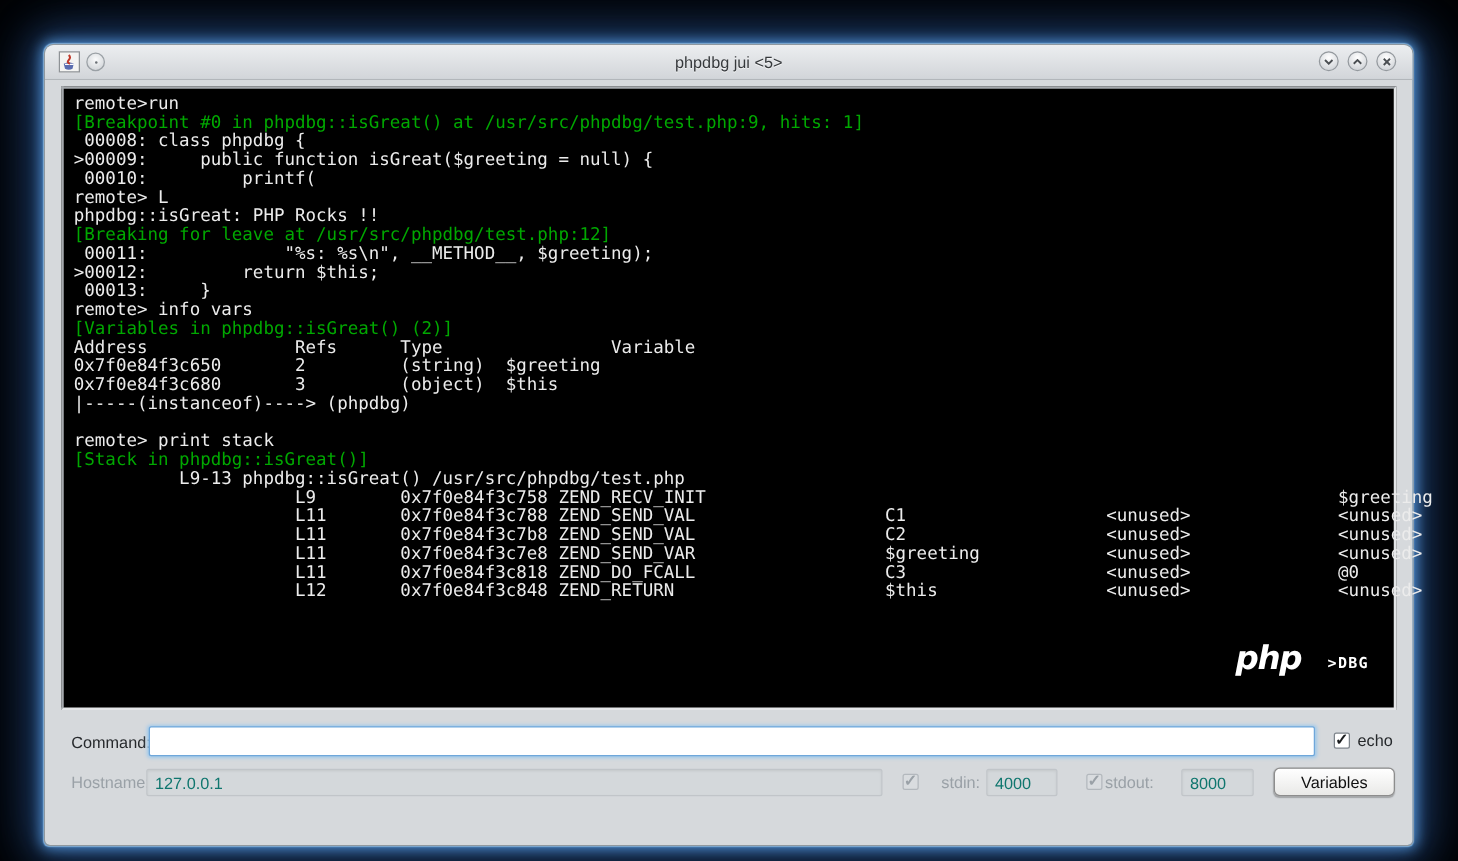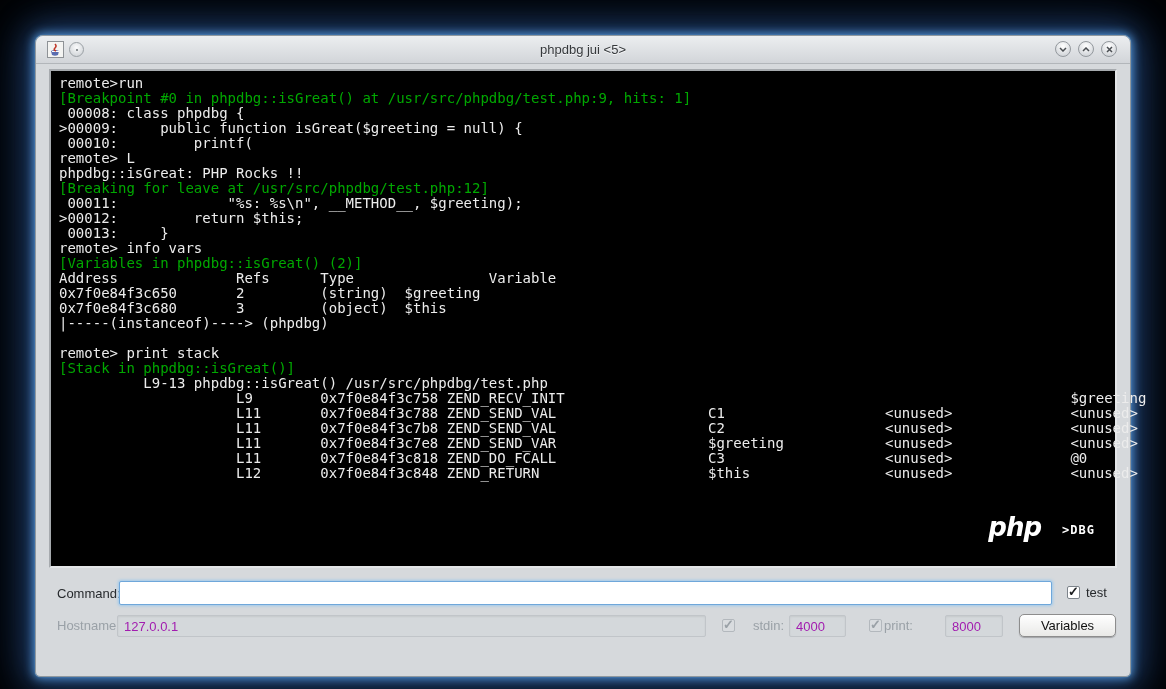--- a/index.html
+++ b/index.html
@@ -44,21 +44,21 @@
     margin-left:21px;letter-spacing:1px;position:relative;top:-3px;}
   
   .command-row{position:absolute;left:0;right:0;top:544px;height:28px;}
   .conn-row{position:absolute;left:0;right:0;top:577px;height:26px;}
   .ui-label{position:absolute;font-size:13px;color:#26292c;}
   .ui-label.dim{color:#9aa1a7;}
   .tfield{position:absolute;box-sizing:border-box;font-family:"Liberation Sans",sans-serif;
     font-size:13px;padding:0 6px;border-radius:2px;}
   .cmd-input{left:83px;top:1px;width:933px;height:24px;background:#fff;
     border:1px solid #6fa7da;box-shadow:0 0 3px 1px #9ec9ec;color:#111;}
-  .dis-field{background:#d4d8db;border:1px solid #c1c5c9;color:#a21caf;
+  .dis-field{background:#d4d8db;border:1px solid #c1c5c9;color:#0f766e;
     box-shadow:inset 0 1px 2px rgba(0,0,0,.07);}
   .checkbox{position:absolute;width:13px;height:13px;background:#fff;
     border:1px solid #7d848b;border-radius:2px;box-sizing:border-box;}
   .checkbox.checked::after{content:"✓";position:absolute;left:0px;top:-3px;
     font-size:13px;font-weight:bold;color:#1c1e20;}
   .checkbox.disabled{background:#d9dcdf;border-color:#b3b8bd;}
   .checkbox.disabled.checked::after{color:#9aa1a7;}
   .disconnect-btn{position:absolute;left:983px;top:1px;width:97px;height:23px;
     background:linear-gradient(#ffffff,#e9e9e7);border:1px solid #8d8d8d;
     border-radius:5px;font-size:13px;color:#101010;
@@ -103,28 +103,28 @@
     <div class="logo">
       <span class="logo-php">php</span>
       <span class="logo-dbg">&gt;DBG</span>
     </div>
   </div>
 
   <div class="command-row">
     <span class="ui-label" style="left:21px;top:6px;">Command:</span>
     <input class="tfield cmd-input" value="" style="">
     <span class="checkbox checked" id="echo-cb" style="left:1031px;top:6px;"></span>
-    <span class="ui-label" style="left:1050px;top:5px;">test</span>
+    <span class="ui-label" style="left:1050px;top:5px;">echo</span>
   </div>
 
   <div class="conn-row">
     <span class="ui-label dim" style="left:21px;top:5px;">Hostname:</span>
     <input class="tfield dis-field" style="left: 81px; top: 2px; width: 589px; height: 22px;" disabled="" value="127.0.0.1">
     <span class="checkbox disabled checked" id="stdin-cb" style="left:686px;top:6px;"></span>
     <span class="ui-label dim" style="left:717px;top:5px;">stdin:</span>
     <input class="tfield dis-field" style="left: 753px; top: 2px; width: 57px; height: 22px;" disabled="" value="4000">
     <span class="checkbox disabled checked" id="stdout-cb" style="left:833px;top:6px;"></span>
-    <span class="ui-label dim" style="left:848px;top:5px;">print:</span>
+    <span class="ui-label dim" style="left:848px;top:5px;">stdout:</span>
     <input class="tfield dis-field" style="left: 909px; top: 2px; width: 58px; height: 22px;" disabled="" value="8000">
     <button class="disconnect-btn">Variables</button>
   </div>
 
 </div>
 
 </body></html>

